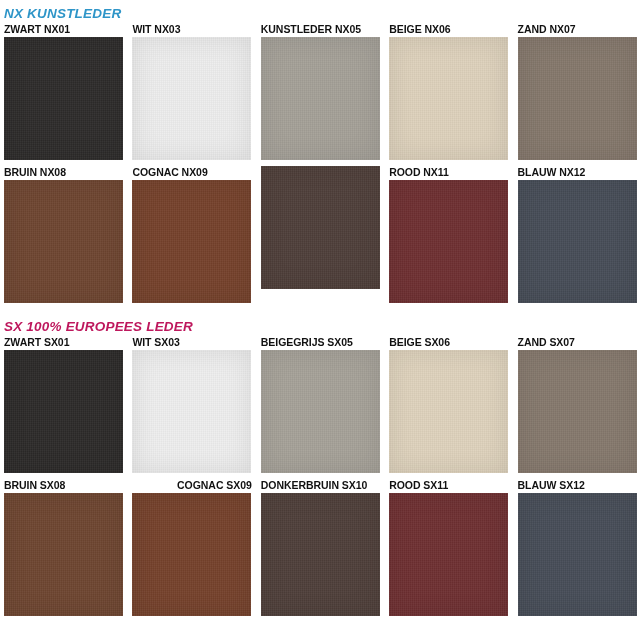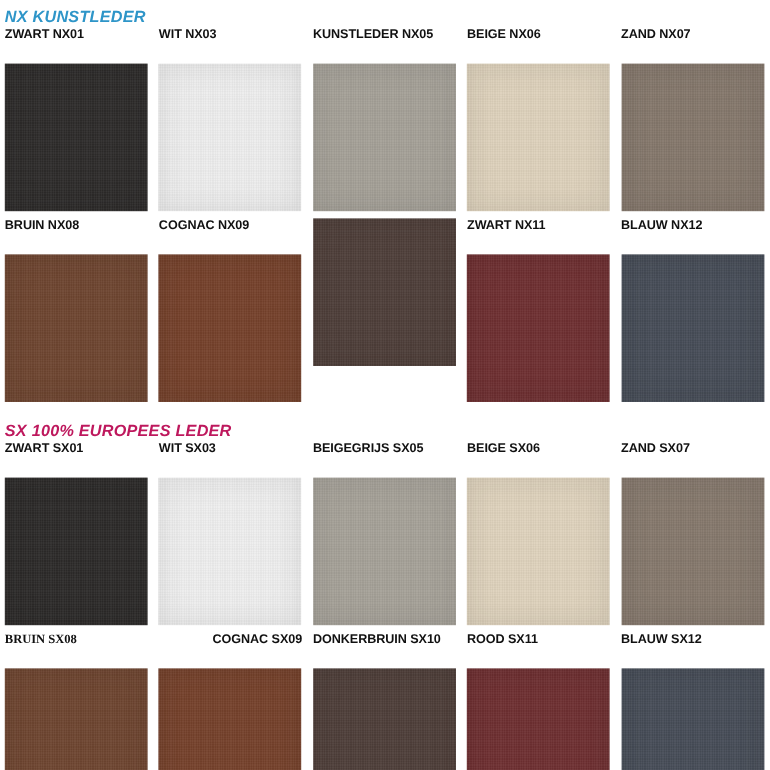--- a/index.html
+++ b/index.html
@@ -46,21 +46,21 @@
     padding-right: 5px;
     margin: 0;
   }
   .swatch-label {
     font-size: 10.5px;
     font-weight: bold;
     color: #111111;
     letter-spacing: -0.05px;
     line-height: 13px;
     white-space: nowrap;
-    padding-bottom: 17px;
+    padding-bottom: 1px;
   }
   .swatch-chip {
     width: 119px;
     height: 123px;
     display: block;
     position: relative;
     box-shadow: inset 0 0 26px rgba(0,0,0,0.09);
   }
   .swatch-chip::after {
     content: "";
@@ -114,21 +114,21 @@
         <div class="swatch-chip" style="background-color: rgb(110, 69, 48);"></div>
       </div>
       <div class="swatch-cell">
         <div class="swatch-label" style="color: rgb(17, 17, 17);">COGNAC NX09</div>
         <div class="swatch-chip" style="background-color: rgb(117, 65, 43);"></div>
       </div>
       <div class="swatch-cell">
         <div class="swatch-chip" style="background-color: rgb(78, 62, 57);"></div>
       </div>
       <div class="swatch-cell">
-        <div class="swatch-label" style="color: rgb(17, 17, 17);">ZWART NX11</div>
+        <div class="swatch-label" style="color: rgb(17, 17, 17);">ROOD NX11</div>
         <div class="swatch-chip" style="background-color: rgb(110, 47, 49);"></div>
       </div>
       <div class="swatch-cell">
         <div class="swatch-label" style="color: rgb(17, 17, 17);">BLAUW NX12</div>
         <div class="swatch-chip" style="background-color: rgb(70, 76, 87);"></div>
       </div>
     </div>
   </div>
 
   <div class="row-gap-section"></div>
@@ -156,21 +156,21 @@
       <div class="swatch-cell">
         <div class="swatch-label" style="color: rgb(17, 17, 17);">ZAND SX07</div>
         <div class="swatch-chip" style="background-color: rgb(133, 120, 108);"></div>
       </div>
     </div>
 
     <div class="row-gap-small"></div>
 
     <div class="swatch-row">
       <div class="swatch-cell">
-        <div class="swatch-label" style="color: rgb(17, 17, 17); font-family: Liberation Serif, serif;">BRUIN SX08</div>
+        <div class="swatch-label" style="color: rgb(17, 17, 17);">BRUIN SX08</div>
         <div class="swatch-chip tall-cut" style="background-color: rgb(110, 69, 48);"></div>
       </div>
       <div class="swatch-cell">
         <div class="swatch-label" style="color: rgb(17, 17, 17); text-align: right;">COGNAC SX09</div>
         <div class="swatch-chip tall-cut" style="background-color: rgb(117, 65, 43);"></div>
       </div>
       <div class="swatch-cell">
         <div class="swatch-label" style="color: rgb(17, 17, 17);">DONKERBRUIN SX10</div>
         <div class="swatch-chip tall-cut" style="background-color: rgb(78, 62, 57);"></div>
       </div>

